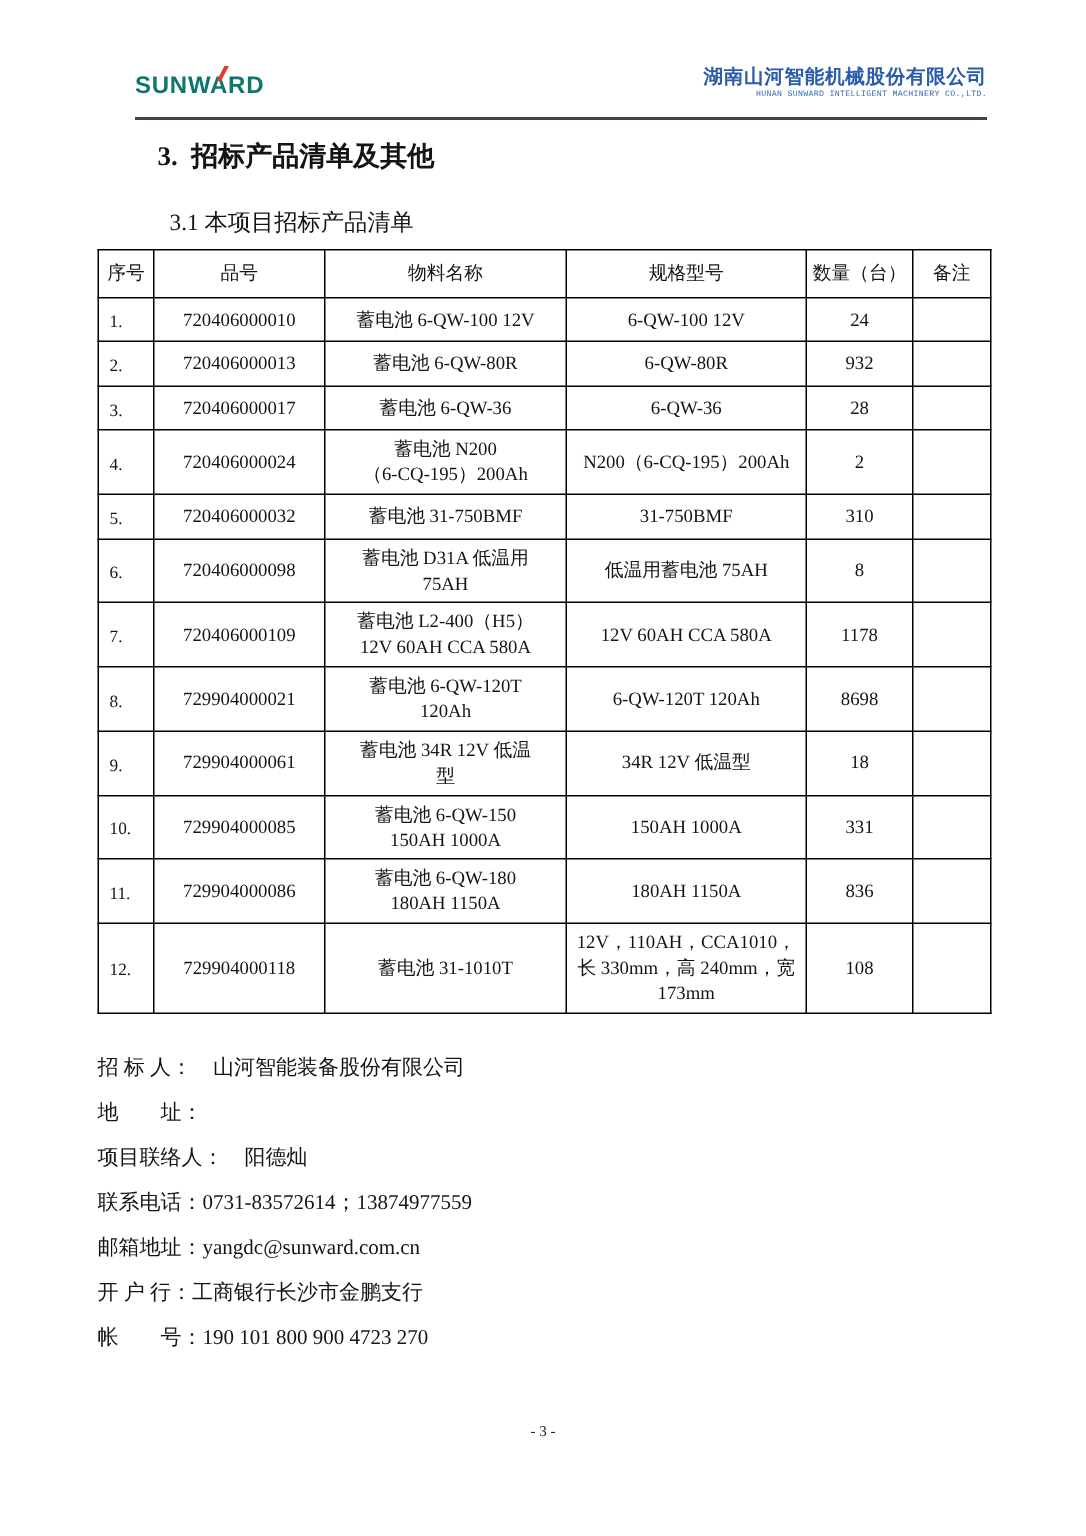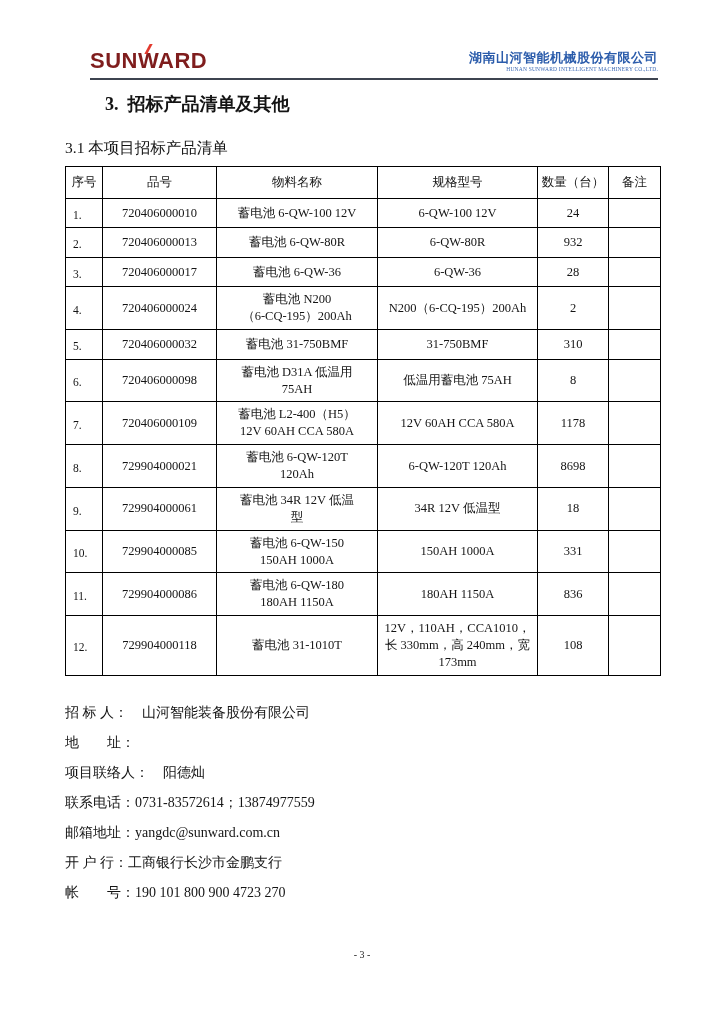--- a/index.html
+++ b/index.html
@@ -23,36 +23,36 @@
     right: 66px;
     top: 44px;
     display: flex;
     justify-content: space-between;
     align-items: flex-end;
   }
   .logo-wrap { position: relative; line-height: 1; padding-top: 6px; }
   .logo-text {
     font-family: "Liberation Sans", "DejaVu Sans", sans-serif;
     font-weight: bold;
-    font-size: 22px;
+    font-size: 16px;
     letter-spacing: 0.5px;
-    color: #7f1d1d;
+    color: #0f766e;
   }
   .logo-accent {
     position: absolute;
     top: 0px;
     left: 57px;
     width: 3px;
     height: 10px;
     background: #e23a2e;
     transform: skewX(-28deg);
   }
   .company-block {
     text-align: right;
-    font-family: Liberation Serif, serif;
+    font-family: Liberation Mono, monospace;
     color: #2b5cab;
     line-height: 1.15;
   }
   .company-cn { font-size: 13px; font-weight: bold; letter-spacing: 0.5px; }
   .company-en { font-size: 5.5px; letter-spacing: 0.2px; color: #3d6ab5; }
 
   .header-rule {
     position: absolute;
     left: 90px;
     right: 66px;
@@ -69,20 +69,21 @@
     font-weight: bold;
     white-space: pre-wrap;
     margin-bottom: 22px;
     margin-left: 40px;
   }
   .h2 {
     font-size: 15.5px;
     font-weight: normal;
     white-space: pre-wrap;
     margin-bottom: 7px;
+    margin-left: 48px;
   }
 
   
   table.product-table {
     width: 595px;
     border-collapse: collapse;
     table-layout: fixed;
     margin-bottom: 26px;
   }
   .product-table th, .product-table td {

